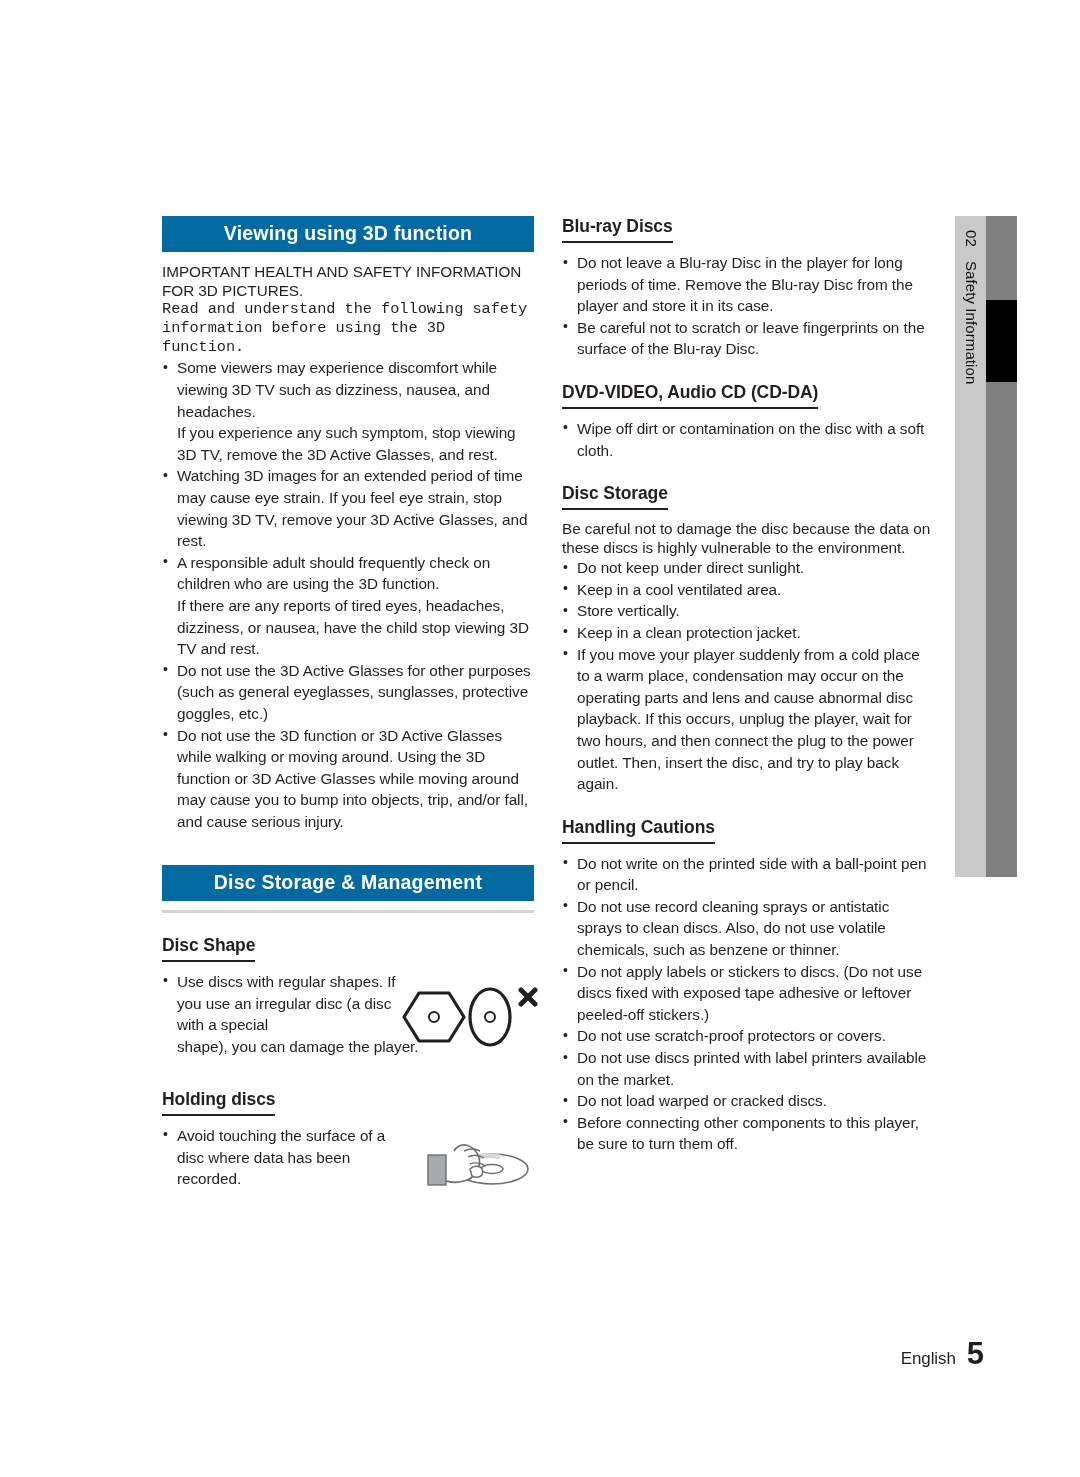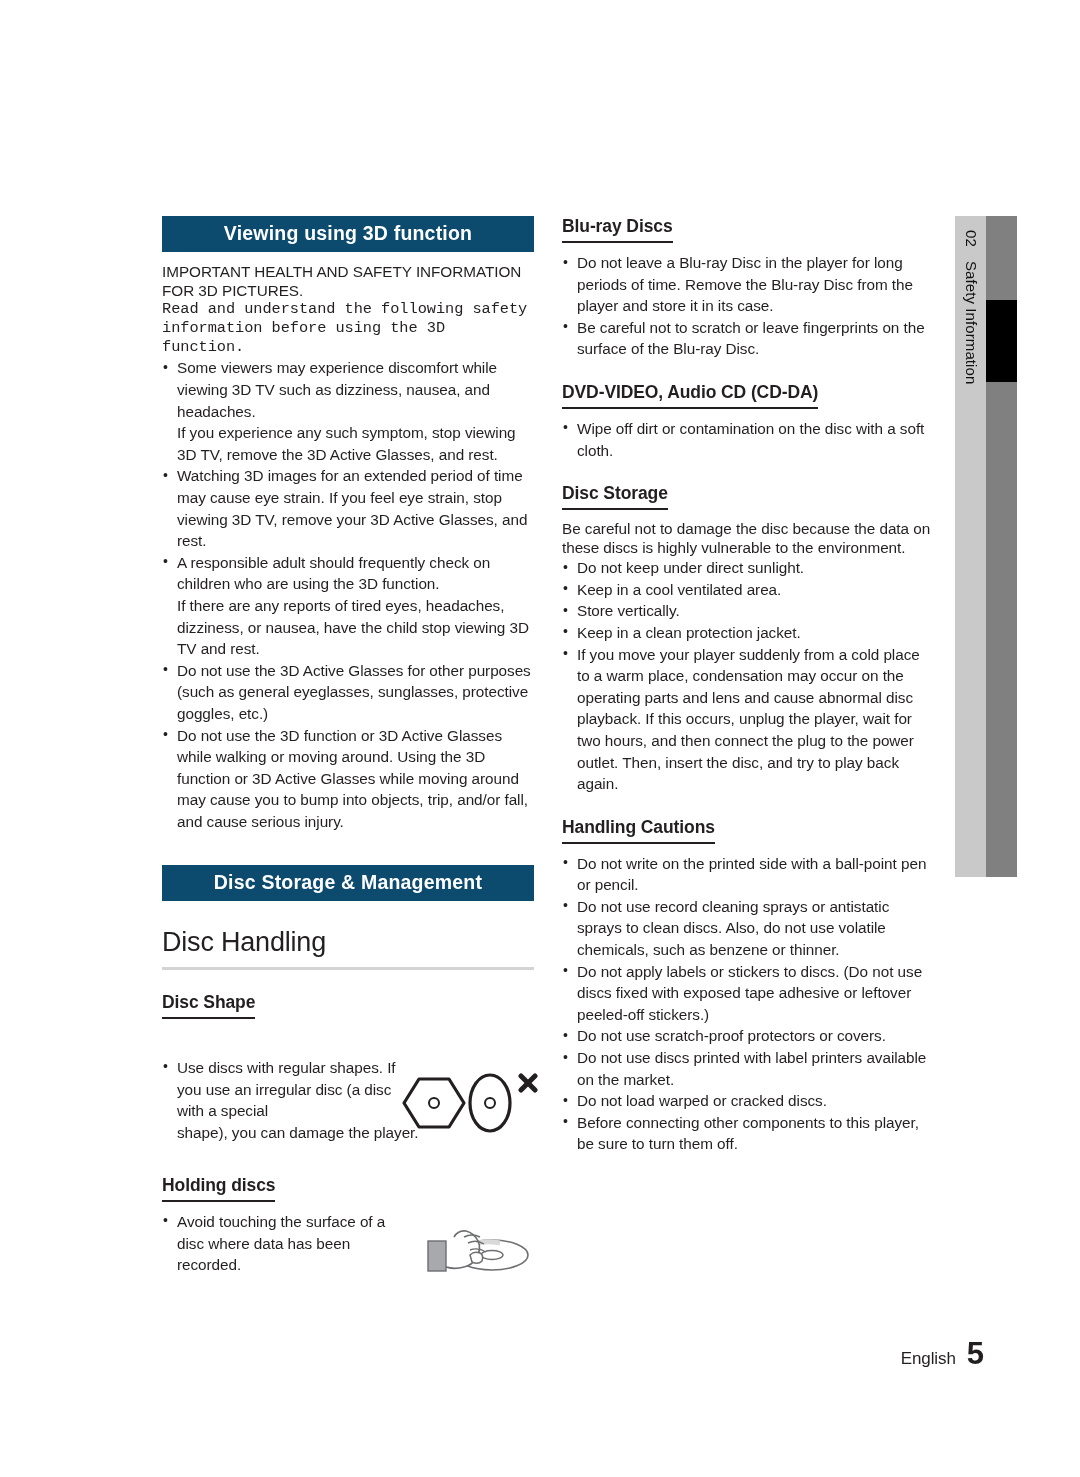--- a/index.html
+++ b/index.html
@@ -25,21 +25,21 @@
   .col {
     position: absolute;
     top: 216px;
     width: 372px;
   }
   .col-left  { left: 162px; }
   .col-right { left: 562px; }
 
   
   .banner {
-    background: #0c4a6e;
+    background: #0369a1;
     color: #ffffff;
     font-size: 19.5px;
     font-weight: bold;
     text-align: center;
     letter-spacing: 0.2px;
     padding: 7px 0 8px 0;
     line-height: 1.1;
   }
   .banner.mt { margin-top: 32px; }
 
@@ -105,21 +105,20 @@
     font-size: 14px;
   }
   ul.bullets > li .cont {
     display: block;
   }
 
   
   .shape-block {
     position: relative;
     min-height: 96px;
-    margin-top: 29px;
   }
   .shape-text {
     width: 248px;
   }
   .shape-text .wide { width: 372px; display: block; }
   .shape-art {
     position: absolute;
     right: -4px;
     top: 6px;
     width: 148px;
@@ -243,21 +242,20 @@
       <li>
         <span>Do not use the 3D Active Glasses for other purposes (such as general eyeglasses, sunglasses, protective goggles, etc.)</span>
       </li>
       <li>
         <span>Do not use the 3D function or 3D Active Glasses while walking or moving around. Using the 3D function or 3D Active Glasses while moving around may cause you to bump into objects, trip, and/or fall, and cause serious injury.</span>
       </li>
     </ul>
 
     <div class="banner mt">Disc Storage &amp; Management</div>
 
-    <h1 class="bigtitle">Disc Handling</h1>
     <div class="bigtitle-rule"></div>
 
     <div class="subhead-wrap">
       <div class="subhead">Disc Shape</div>
       <div class="subhead-rule"></div>
     </div>
 
     <div class="shape-block">
       <ul class="bullets shape-text">
         <li>

